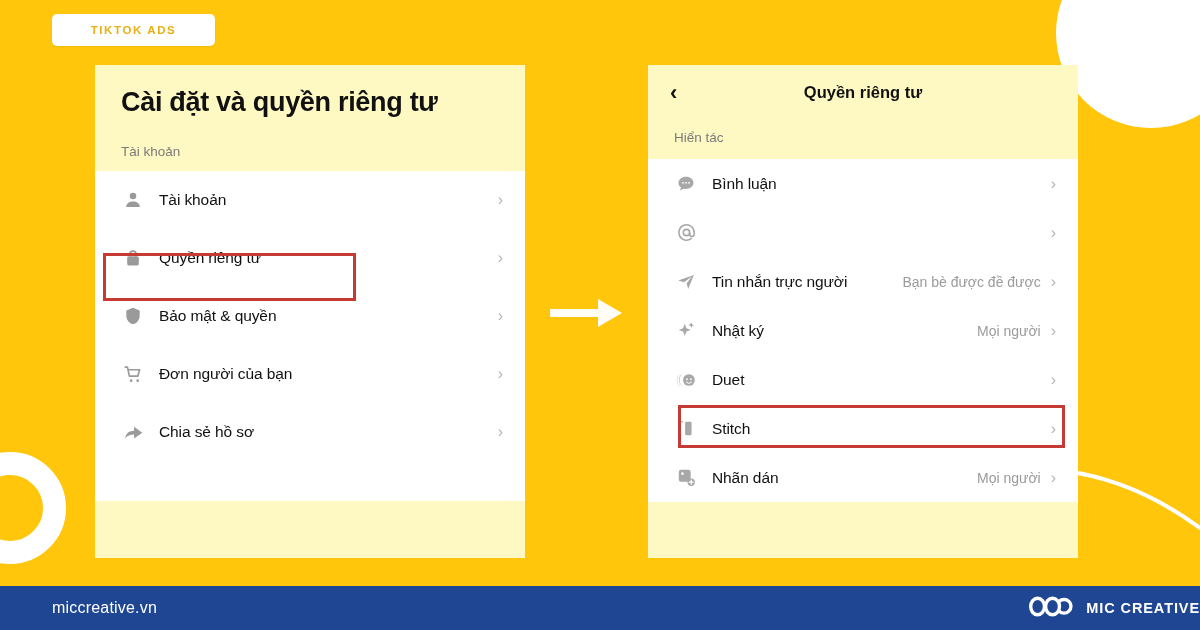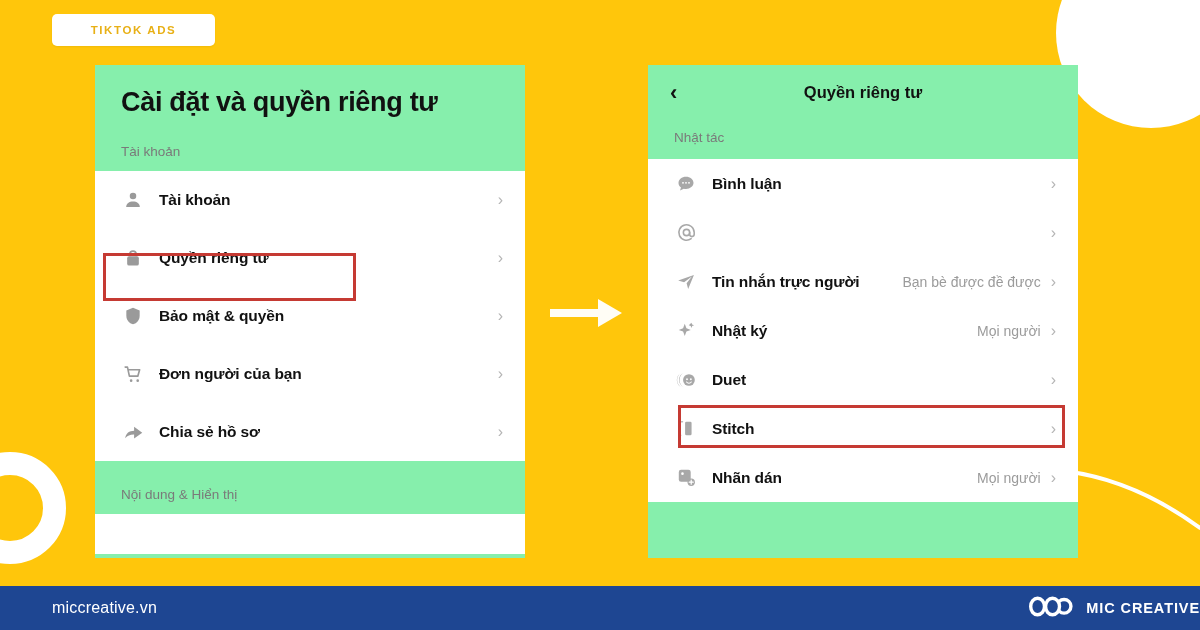--- a/index.html
+++ b/index.html
@@ -47,21 +47,21 @@
     color:#E8B016;
     font-size:11.5px;
     font-weight:bold;
     letter-spacing:1.6px;
     text-align:center;
   }
 
   
   .panel {
     position:absolute;
-    background:#86efac;
+    background:#fef9c3;
     overflow:hidden;
   }
   #panel-left  { left:95px;  top:65px; width:430px; height:493px; }
   #panel-right { left:648px; top:65px; width:430px; height:493px; }
 
   .panel-title {
     font-size:27px;
     font-weight:bold;
     color:#111111;
     letter-spacing:-0.3px;
@@ -84,21 +84,21 @@
   }
   .row .ico {
     width:24px; height:24px;
     flex:0 0 24px;
     display:flex; align-items:center; justify-content:center;
     margin-right:14px;
   }
   .row .ico svg { display:block; }
   .row .label {
     font-size:15.5px;
-    font-weight:bold;
+    font-weight:normal;
     color:#111111;
     letter-spacing:-0.1px;
     white-space:nowrap;
   }
   .row .value {
     margin-left:auto;
     font-size:14px;
     color:#9B9B9B;
     white-space:nowrap;
     padding-right:10px;
@@ -242,32 +242,31 @@
         <svg width="21" height="21" viewBox="0 0 24 24" fill="#9A9A9A">
           <path d="M2.5 18.5c.8-6 4.6-8.4 10.2-8.6V5.5L22 12.3l-9.3 6.6v-4.6c-4.6-.1-7.5 1.3-10.2 4.2z"></path>
         </svg>
       </span>
       <span class="label">Chia sẻ hồ sơ</span>
       <span class="chev">›</span>
     </div>
 
   </div>
 
-  <div class="section-label">Nội dung &amp; Hiển thị</div>
   <div class="list-card" style="height:40px;"></div>
 </div>
 
 <div class="panel" id="panel-right">
 
   <div class="rp-head">
     <span class="back-chev">‹</span>
     <span class="rp-title">Quyền riêng tư</span>
   </div>
 
-  <div class="section-label">Nhật tác</div>
+  <div class="section-label">Hiển tác</div>
 
   <div class="list-card">
 
     <div class="row">
       <span class="ico">
         <svg width="20" height="20" viewBox="0 0 24 24" fill="#A8A8A8">
           <path d="M12 3.2c5 0 9 3.3 9 7.4 0 4.1-4 7.4-9 7.4a11 11 0 0 1-2.6-.3l-4.6 2 1.2-3.5C4 14.8 3 13 3 10.6c0-4.1 4-7.4 9-7.4z"></path>
           <circle cx="8.4" cy="10.6" r="1.1" fill="#FFF"></circle>
           <circle cx="12" cy="10.6" r="1.1" fill="#FFF"></circle>
           <circle cx="15.6" cy="10.6" r="1.1" fill="#FFF"></circle>

